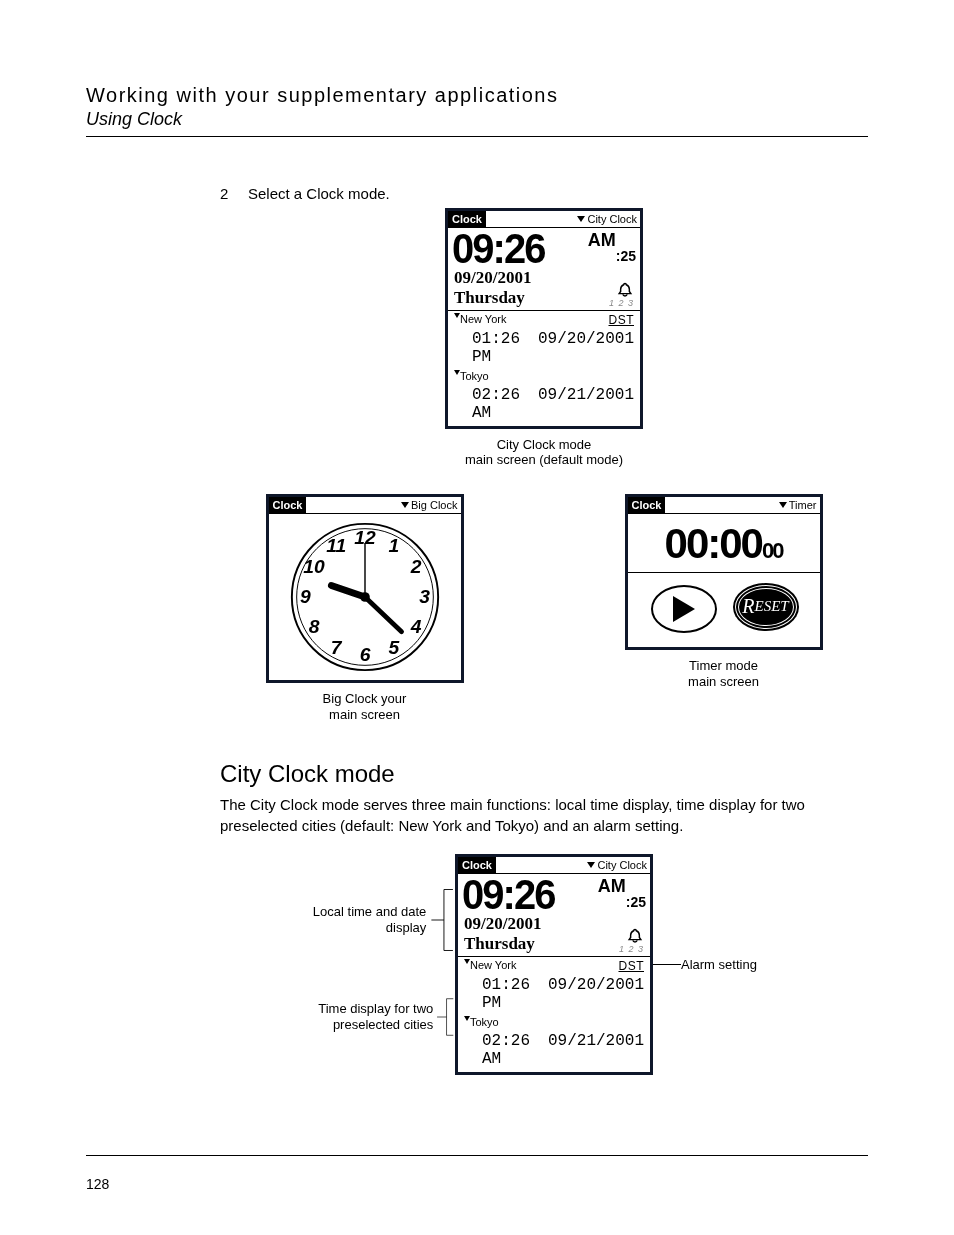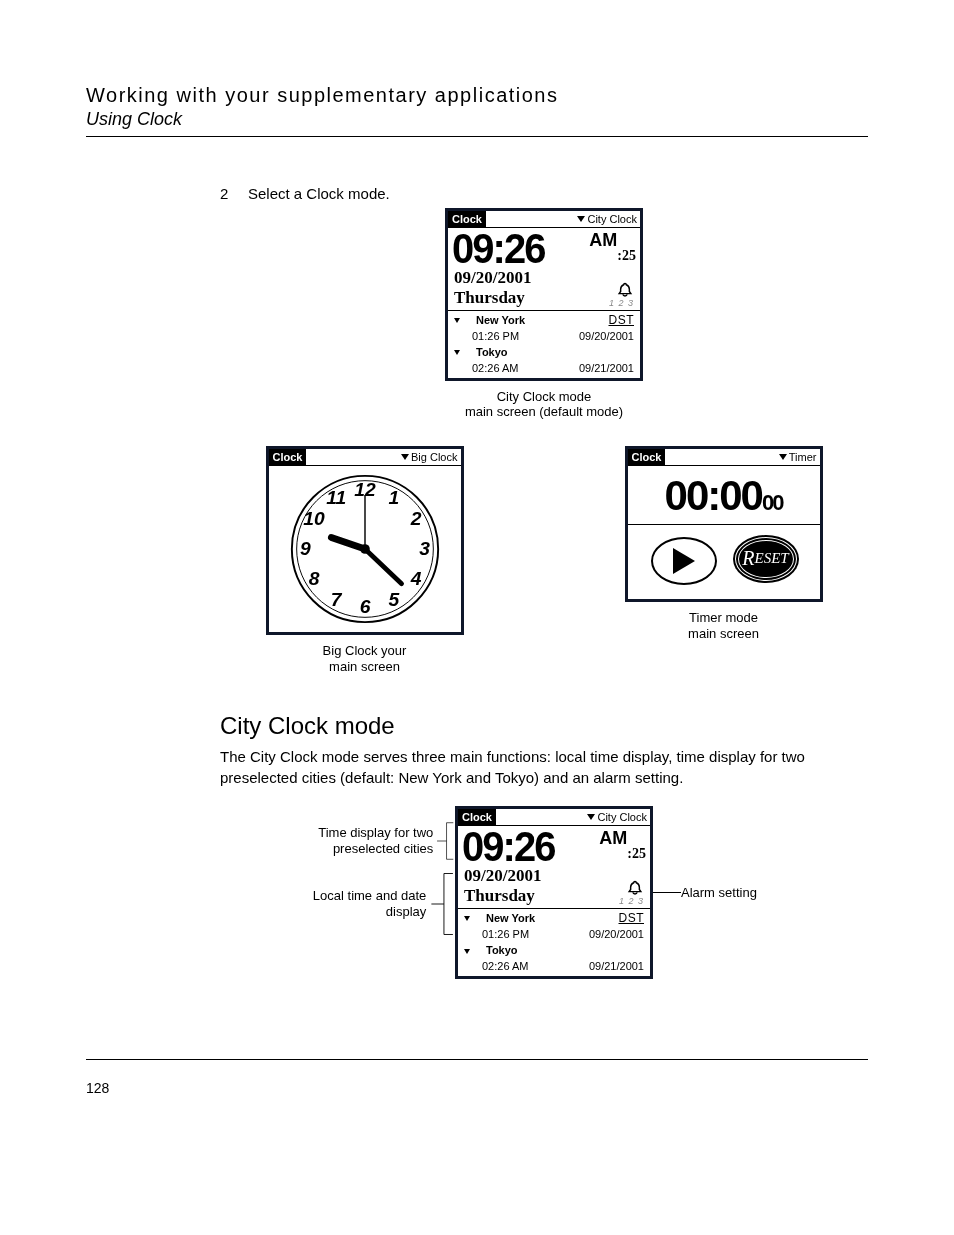--- a/index.html
+++ b/index.html
@@ -143,21 +143,21 @@
     margin-top: 3px;
   }
   .ampm {
     font-size: 18px;
     font-weight: 900;
     font-family: Arial Black, Arial, sans-serif;
   }
   .secs {
     font-size: 14px;
     font-weight: 900;
-    font-family: Liberation Serif, serif;
+    font-family: Liberation Sans, sans-serif;
     margin-left: 28px;
   }
   .date-line {
     font-size: 17px;
     font-weight: 600;
     padding: 0 6px;
     margin-top: -2px;
     font-family: Georgia, serif;
   }
   .day-bell-row {
@@ -188,29 +188,29 @@
   }
   .city-row {
     display: flex;
     justify-content: space-between;
     padding: 2px 6px;
     font-size: 11px;
     line-height: 1.25;
   }
   .city-name {
     display: flex;
-    align-items: center;
-    gap: 16px;
-    font-weight: bold;
+    align-items: flex-start;
+    gap: 0;
   }
   .city-sub {
     display: flex;
     justify-content: space-between;
     padding: 0 6px 2px 24px;
-    font-size: 11px;
+    font-size: 16px;
+    font-family: Liberation Mono, monospace;
   }
   .dst {
     font-size: 12px;
     text-decoration: underline;
     letter-spacing: 0.5px;
   }
   
   .analog-wrap {
     display: flex;
     justify-content: center;
@@ -482,30 +482,30 @@
           <div>main screen</div>
         </div>
       </div>
     </div>
 
     <div class="h2">City Clock mode</div>
     <div class="para">The City Clock mode serves three main functions: local time display, time display for two preselected cities (default: New York and Tokyo) and an alarm setting.</div>
 
     <div class="annot-fig">
       <div class="annot-left">
+        <div class="grp" style="margin-bottom:34px;">
+          <div class="txt">Local time and date display</div>
+          <svg class="bracket" viewBox="0 0 32 70" width="32" height="70">
+            <path d="M30 1 H20 V35 H6 M20 35 V69 H30" fill="none" stroke="#000" stroke-width="1"></path>
+          </svg>
+        </div>
         <div class="grp">
           <div class="txt">Time display for two preselected cities</div>
           <svg class="bracket" viewBox="0 0 32 56" width="32" height="56">
             <path d="M30 1 H20 V28 H6 M20 28 V55 H30" fill="none" stroke="#000" stroke-width="1"></path>
-          </svg>
-        </div>
-        <div class="grp" style="margin-bottom:34px;">
-          <div class="txt">Local time and date display</div>
-          <svg class="bracket" viewBox="0 0 32 70" width="32" height="70">
-            <path d="M30 1 H20 V35 H6 M20 35 V69 H30" fill="none" stroke="#000" stroke-width="1"></path>
           </svg>
         </div>
       </div>
 
       <div class="device small">
         <div class="titlebar">
           <div class="app">Clock</div>
           <div class="mode">
             <span class="tri-down"></span>
             <span>City Clock</span>

